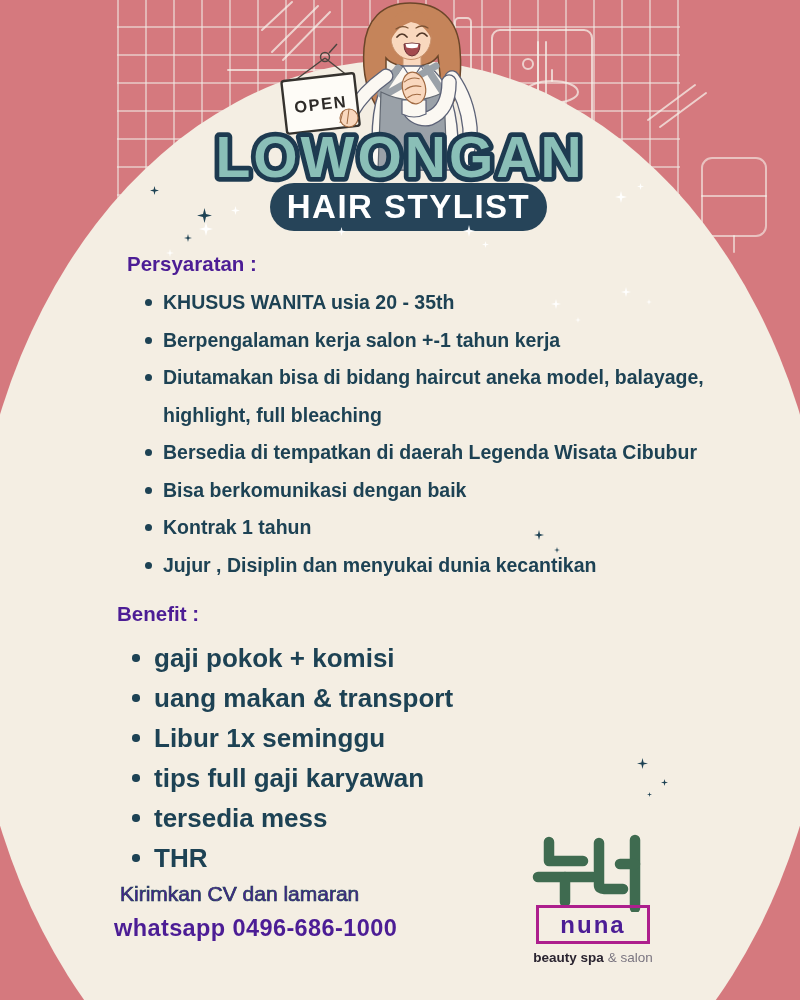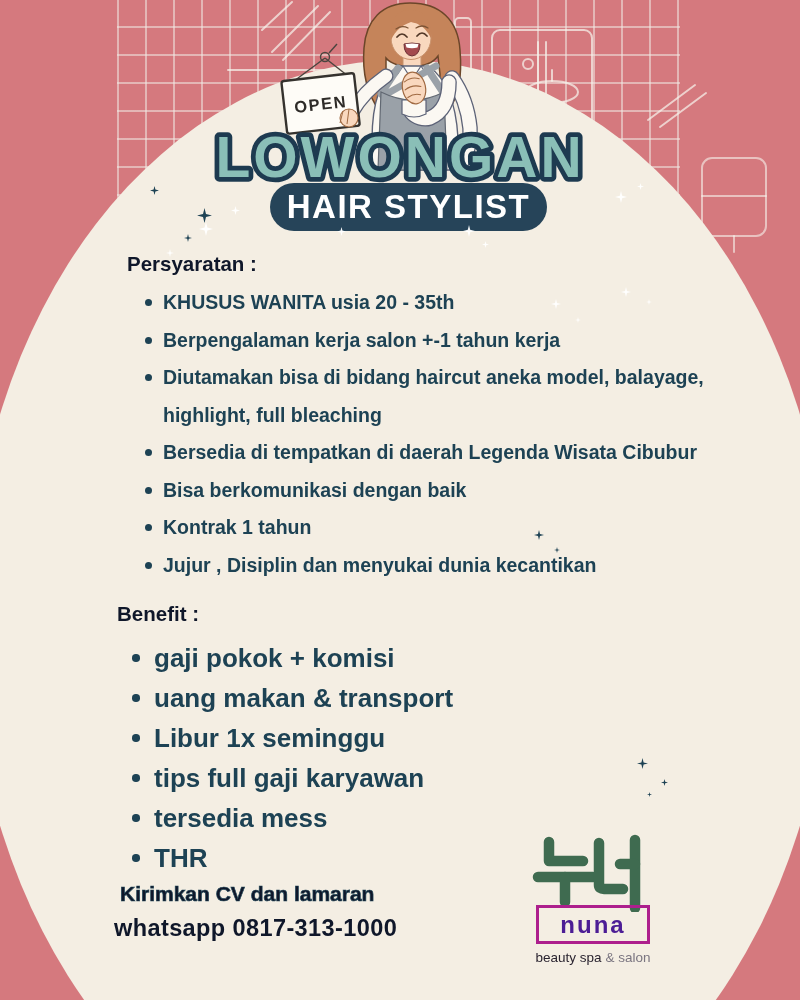--- a/index.html
+++ b/index.html
@@ -11,40 +11,40 @@
     background-image:
       repeating-linear-gradient(to right, rgba(240,233,227,.55) 0 2px, transparent 2px 28px),
       repeating-linear-gradient(to bottom, transparent 0 26px, rgba(240,233,227,.55) 26px 28px);}
   
   #oval{left:-30px;top:60px;width:860px;height:1120px;border-radius:50%;background:#f4eee3;}
   
   #pill{left:270px;top:183px;width:277px;height:48px;border-radius:31px;background:#264459;
         display:flex;align-items:center;justify-content:center;}
   #pill span{color:#ffffff;font-size:33px;font-weight:bold;letter-spacing:1.5px;}
   
-  .navy{color:#0f172a;}
+  .navy{color:#4c1d95;}
   .sect-head{font-size:20.5px;font-weight:bold;}
   ul.plist{list-style:none;margin:0;padding:0;}
   ul.plist li{position:relative;white-space:pre-line;font-weight:bold;color:#1d4254;}
   #req-list{width:660px;}
   #req-list li{font-size:19.5px;line-height:37.5px;padding-left:19px;}
   #req-list li::before{content:"";position:absolute;left:1px;top:15px;width:7px;height:7px;
       border-radius:50%;background:#1d4254;}
   #ben-list{width:500px;}
   #ben-list li{font-size:26px;line-height:40px;padding-left:22px;}
   #ben-list li::before{content:"";position:absolute;left:0;top:16px;width:7.5px;height:7.5px;
       border-radius:50%;background:#1d4254;}
-  #contact-cta{font-size:21px;font-weight:bold;-webkit-text-stroke:.7px #1d4254;margin:0 0 0 6px;}
+  #contact-cta{font-size:21px;font-weight:normal;-webkit-text-stroke:.7px #1d4254;margin:0 0 0 6px;}
   #contact-wa{font-size:23.5px;font-weight:bold;letter-spacing:.4px;margin:9px 0 0 0;}
   
   #nuna-box{left:536px;top:905px;width:114px;height:39px;border:3.5px solid #ad1f8d;
       box-sizing:border-box;display:flex;align-items:center;justify-content:center;}
   #nuna-box span{color:#4c1d95;font-size:24px;font-weight:bold;letter-spacing:2px;}
   #tagline{left:513px;top:950px;width:160px;text-align:center;font-size:13.5px;color:#2a2430;}
-  #tagline .b{font-weight:normal;}
+  #tagline .b{font-weight:bold;}
   #tagline .r{color:#7a7580;}
   
   .sp{position:absolute;clip-path:polygon(50% 0,60% 40%,100% 50%,60% 60%,50% 100%,40% 60%,0 50%,40% 40%);}
   .sp.n{background:#1d4254;}
   .sp.w{background:#ffffff;opacity:.95;}
 </style>
 </head>
 <body>
 
 <div id="poster">
@@ -194,21 +194,21 @@
       <li>gaji pokok + komisi</li>
       <li>uang makan &amp; transport</li>
       <li>Libur 1x seminggu</li>
       <li>tips full gaji karyawan</li>
       <li>tersedia mess</li>
       <li>THR</li>
     </ul>
 
   <div class="abs navy" style="left:114px;top:882px;">
     <p id="contact-cta">Kirimkan CV dan lamaran</p>
-    <p id="contact-wa">whatsapp 0817-313-1000</p>
+    <p id="contact-wa">whatsapp 0496-686-1000</p>
   </div>
 
   <svg class="abs" style="left:520px;top:832px;" width="150" height="80" viewBox="0 0 150 80" aria-label="누나">
     <g fill="none" stroke="#3f6b50" stroke-width="10.5" stroke-linecap="round" stroke-linejoin="round">
       <path d="M29 10 L29 29 L63 29"></path>
       <path d="M18 45 L73 45"></path>
         <path d="M45 45 L45 70"></path>
       <path d="M79 11 L79 53 Q79 57 84 57 L103 57"></path>
       <path d="M115 8 L115 76"></path>
         <path d="M115 32 L100 32"></path>

